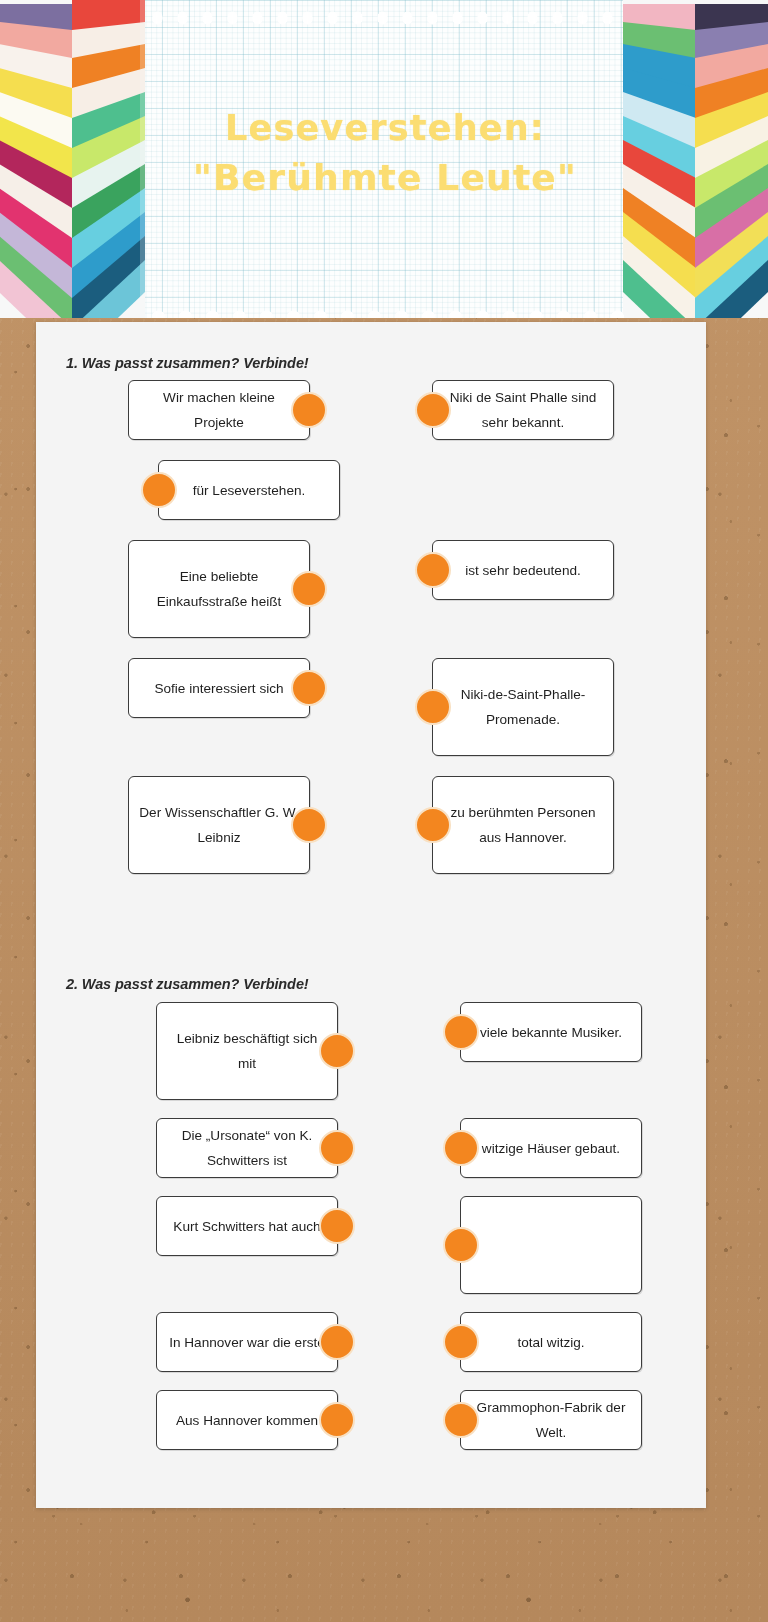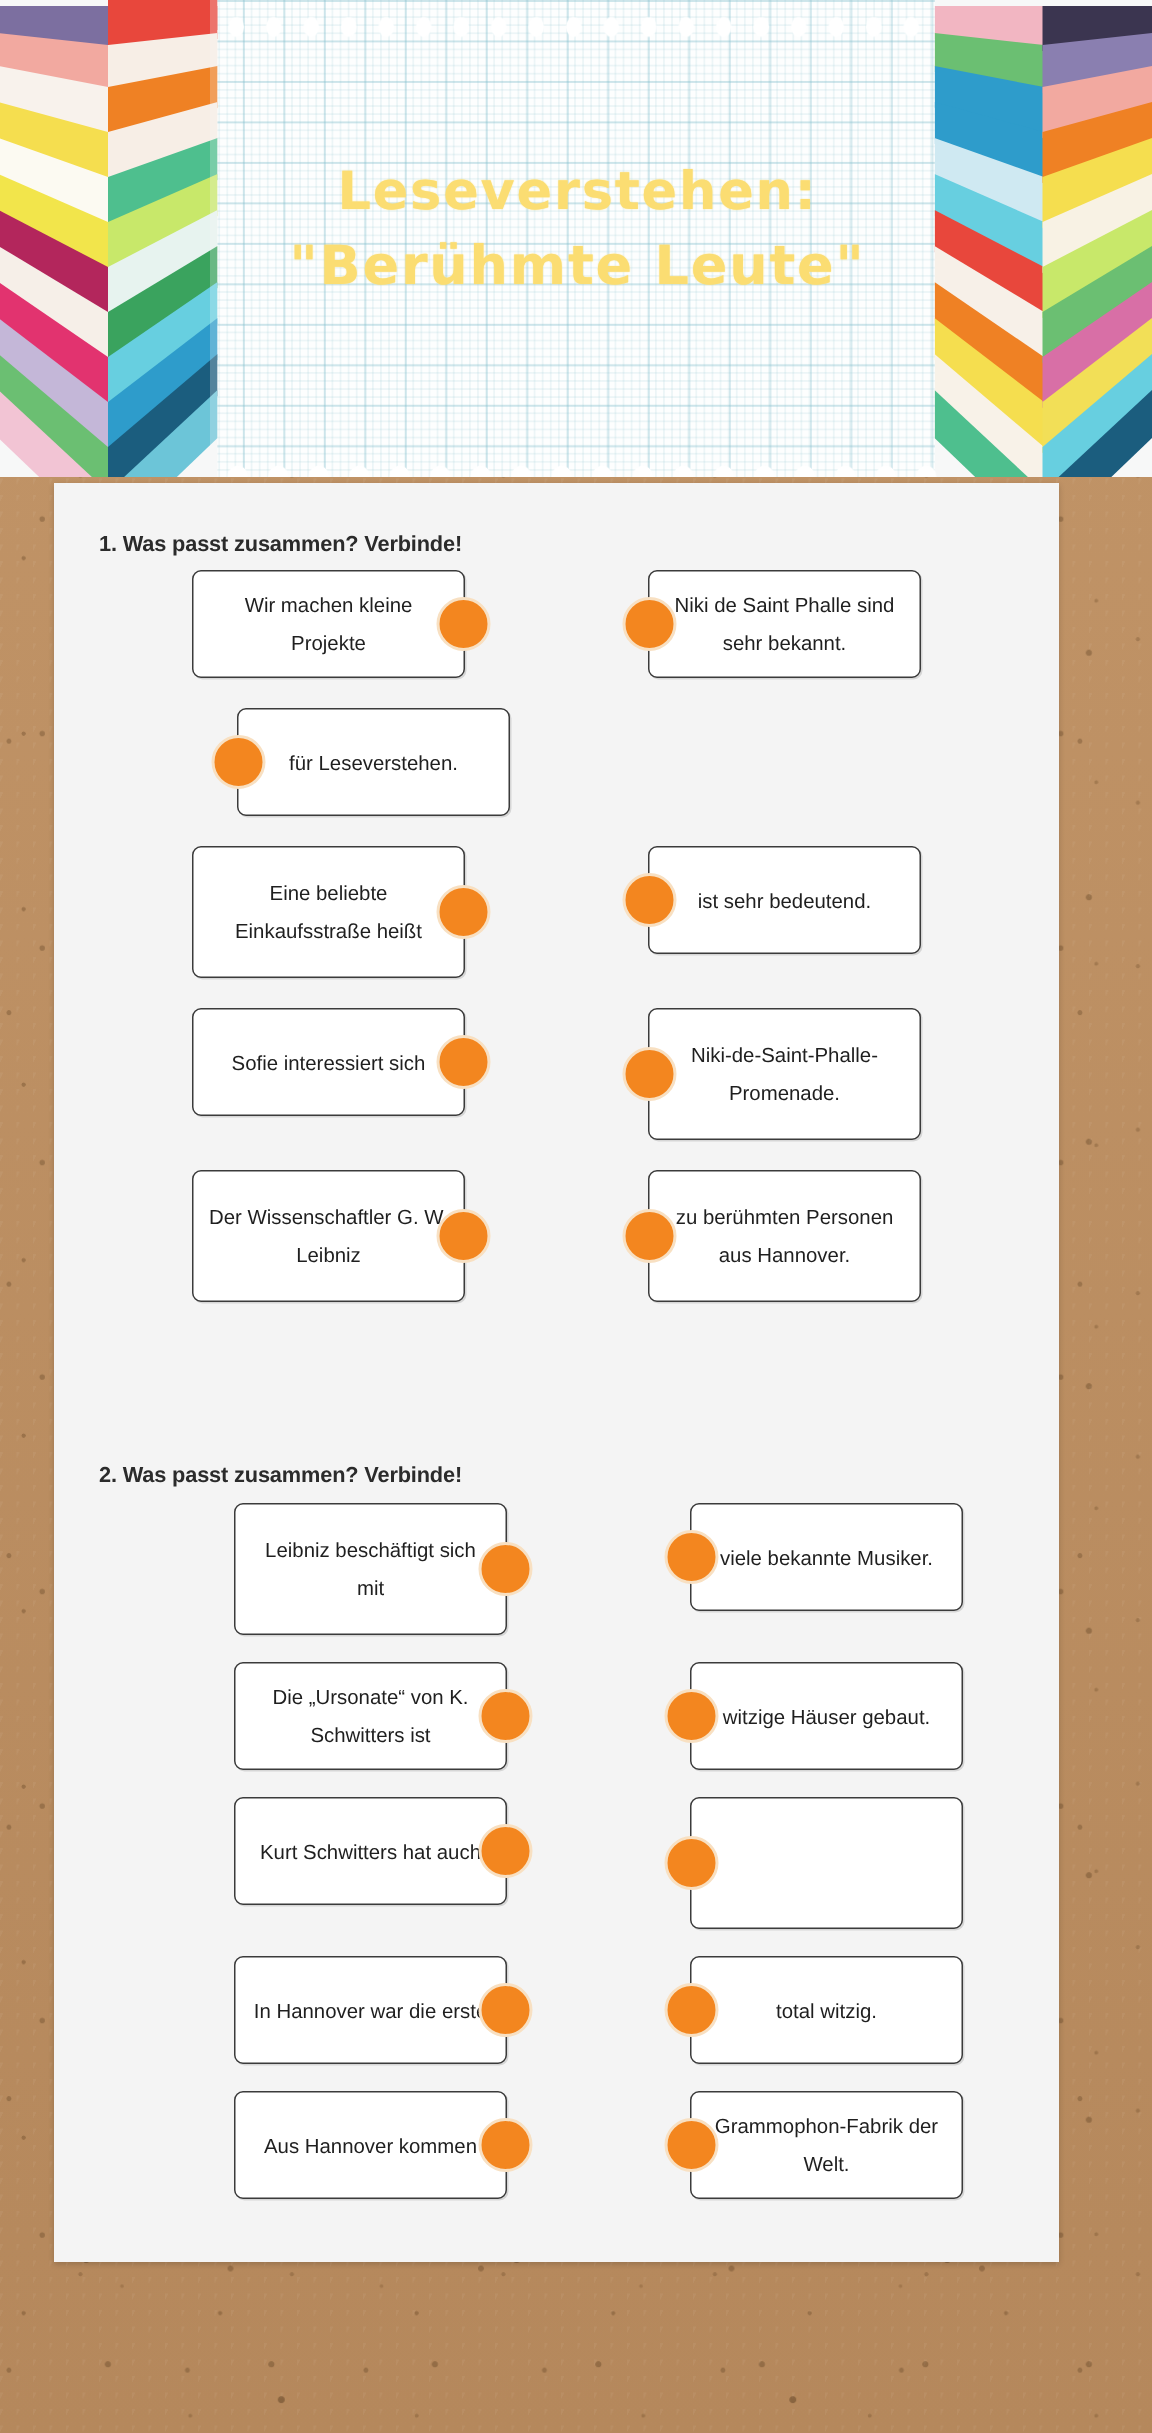--- a/index.html
+++ b/index.html
@@ -125,20 +125,21 @@
     height: 1186px;
     background: #f4f4f4;
     box-shadow: 0 1px 4px rgba(0,0,0,.18);
   }
 
   .section-title {
     font-size: 14.5px;
     font-weight: bold;
     color: #2b2b2b;
     letter-spacing: -.1px;
+    font-style: italic;
   }
   #section-1-title { position: absolute; top: 33px; left: 30px; }
   #section-2-title { position: absolute; top: 654px; left: 30px; }
 
   .match-section { position: absolute; left: 0; width: 670px; }
   #section-1 { top: 58px; }
   #section-2 { top: 680px; margin-left: 28px; }
 
   .match-row {
     position: relative;
@@ -173,22 +174,22 @@
     background: #f3861f;
     border: 2px solid #f8e0c2;
     top: 50%;
     transform: translateY(-50%);
     z-index: 3;
   }
   .dot-right-edge { right: -18px; }
   .dot-left-edge  { left: -18px; }
 
   
-  .h2 { height: 72px; }
-  .h3 { height: 88px; }
+  .h2 { height: 60px; }
+  .h3 { height: 98px; }
 
   .row-gap-a { margin-bottom: 18px; }
   .row-gap-b { margin-bottom: 20px; }
 </style>
 </head>
 <body>
 
 <div id="kraft-bg"></div>
 
 <div id="header-banner">

